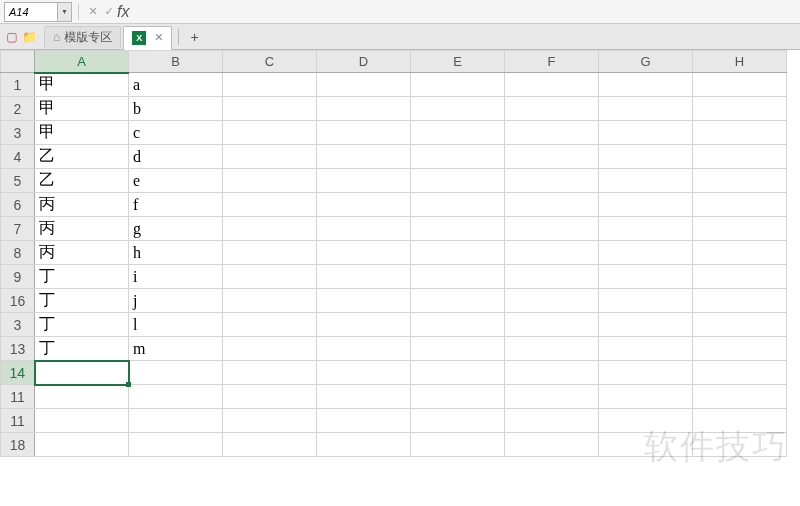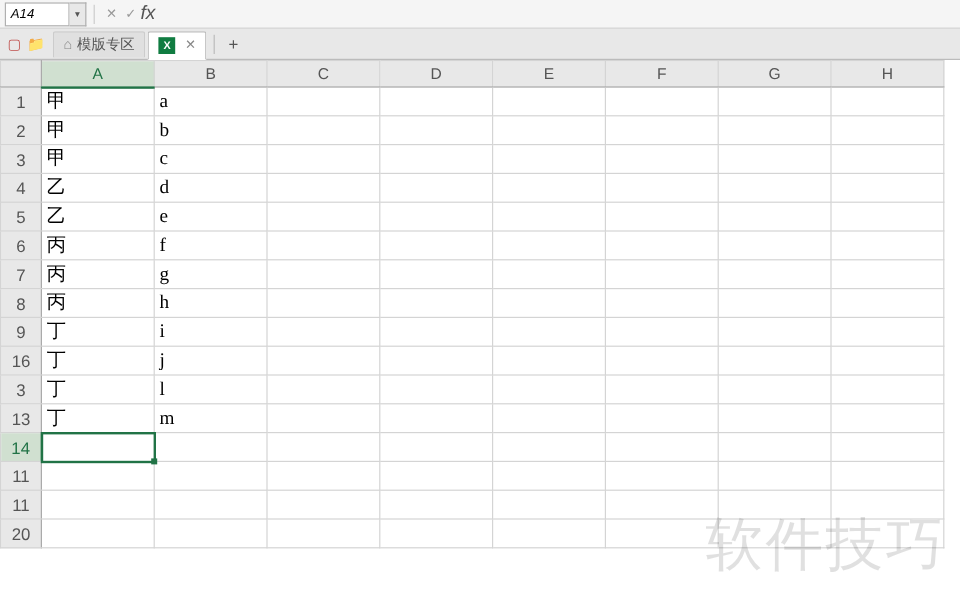--- a/index.html
+++ b/index.html
@@ -30,21 +30,21 @@
   th, td { border: 1px solid #d4d4d4; font-weight: normal; }
   .corner { width: 34px; height: 22px; background: #e8e8e8; border-right: 1px solid #aaa; border-bottom: 1px solid #aaa; }
   .col-h { height: 22px; background: #e8e8e8; text-align: center; font-size: 13px; color: #555; border-bottom: 1px solid #aaa; }
   .col-h.sel { background: #d0e0d0; color: #217346; border-bottom: 2px solid #217346; }
   .row-h { width: 34px; background: #e8e8e8; text-align: center; font-size: 14px; color: #555; border-right: 1px solid #aaa; }
   .row-h.sel { background: #d0e0d0; color: #217346; border-right: 2px solid #217346; margin-left: 12px; }
   td.cell { height: 24px; padding: 0 4px; font-size: 16px; font-family: SimSun, "宋体", serif; color: #000; text-align: left; vertical-align: middle; background: #fff; }
   td.cell.active { outline: 2px solid #217346; outline-offset: -1px; position: relative; }
   td.cell.active::after { content: ""; position: absolute; right: -3px; bottom: -3px; width: 5px; height: 5px; background: #217346; }
   
-  .watermark { position: absolute; right: 12px; bottom: 20px; font-size: 48px; color: rgba(0,0,0,0.12); font-family: Liberation Mono, monospace; letter-spacing: 2px; pointer-events: none; }
+  .watermark { position: absolute; right: 12px; bottom: 36px; font-size: 34px; color: rgba(0,0,0,0.12); font-family: Liberation Mono, monospace; letter-spacing: 2px; pointer-events: none; }
 </style>
 </head>
 <body>
 
 <div class="formula-bar">
   <div class="name-box">
     <span>A14</span>
   </div>
   <div class="name-box-dd">
     <span>▾</span>
@@ -246,21 +246,21 @@
           <td class="cell"></td>
           <td class="cell"></td>
           <td class="cell"></td>
           <td class="cell"></td>
           <td class="cell"></td>
           <td class="cell"></td>
           <td class="cell"></td>
           <td class="cell"></td>
         </tr>
         <tr>
-          <th class="row-h">20</th>
+          <th class="row-h">18</th>
           <td class="cell"></td>
           <td class="cell"></td>
           <td class="cell"></td>
           <td class="cell"></td>
           <td class="cell"></td>
           <td class="cell"></td>
           <td class="cell"></td>
           <td class="cell"></td>
         </tr>
       </tbody>

